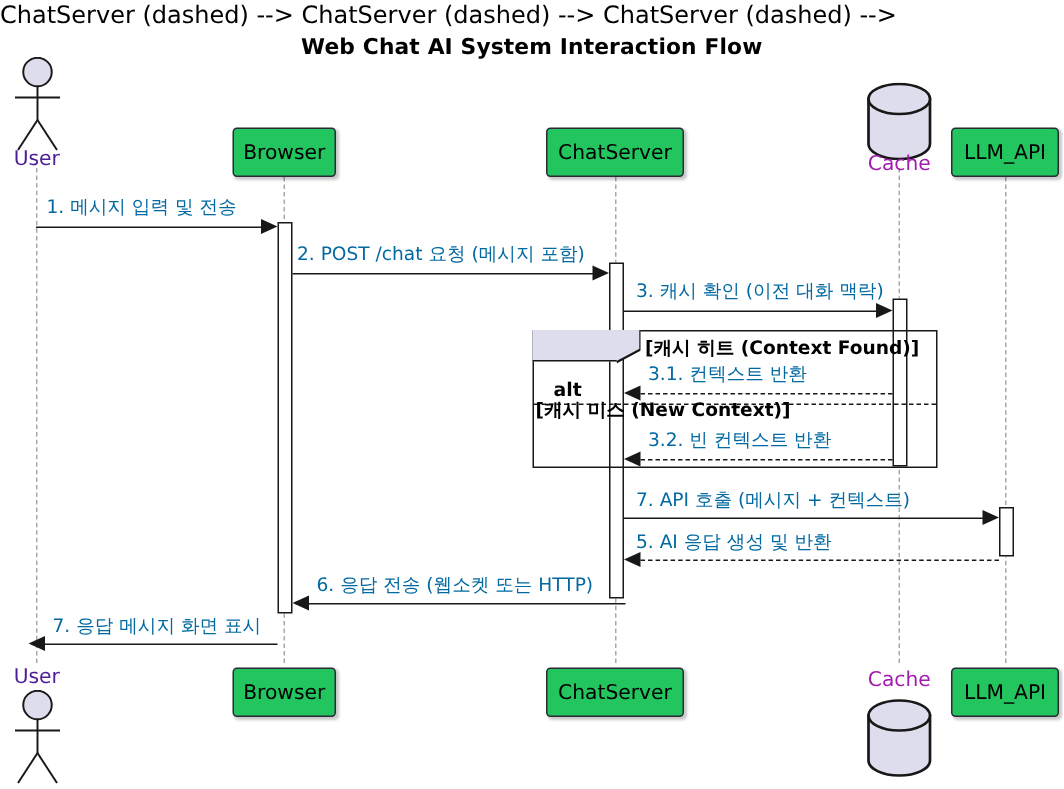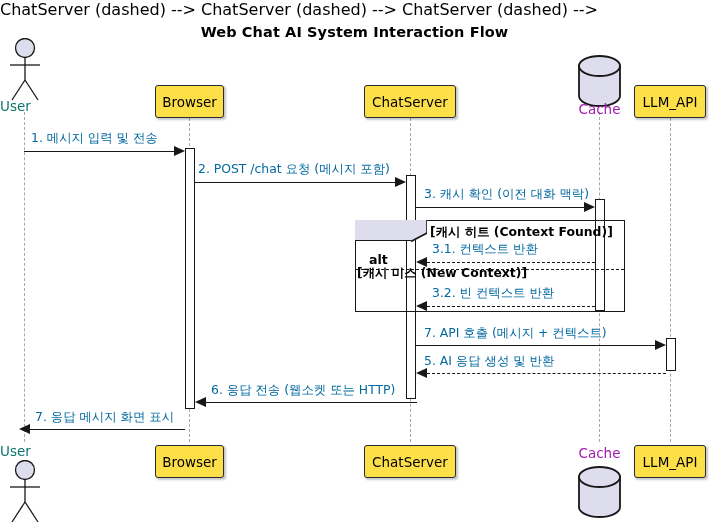--- a/index.html
+++ b/index.html
@@ -28,39 +28,40 @@
   }
   
   .lifeline {
     position: absolute;
     width: 0;
     border-left: 1px dashed #A8A8A8;
   }
   
   .pbox {
     position: absolute;
-    background: #fde047;
+    background: #22c55e;
     border: 1.3px solid #2B2B38;
     border-radius: 3px;
     box-sizing: border-box;
     display: flex;
     align-items: center;
     justify-content: center;
     font-size: 13.5px;
     color: #000000;
     box-shadow: 1.5px 1.5px 2px rgba(0,0,0,0.22);
   }
   
   .actor {
     position: absolute;
   }
   .actor-label {
     position: absolute;
     font-size: 13.5px;
-    color: #0f766e;
+    color: #4c1d95;
+    text-align: center;
     white-space: nowrap;
   }
   
   .dbicon { position: absolute; }
   .db-label {
     position: absolute;
     font-size: 13.5px;
     color: #a21caf;
     text-align: center;
     white-space: nowrap;

